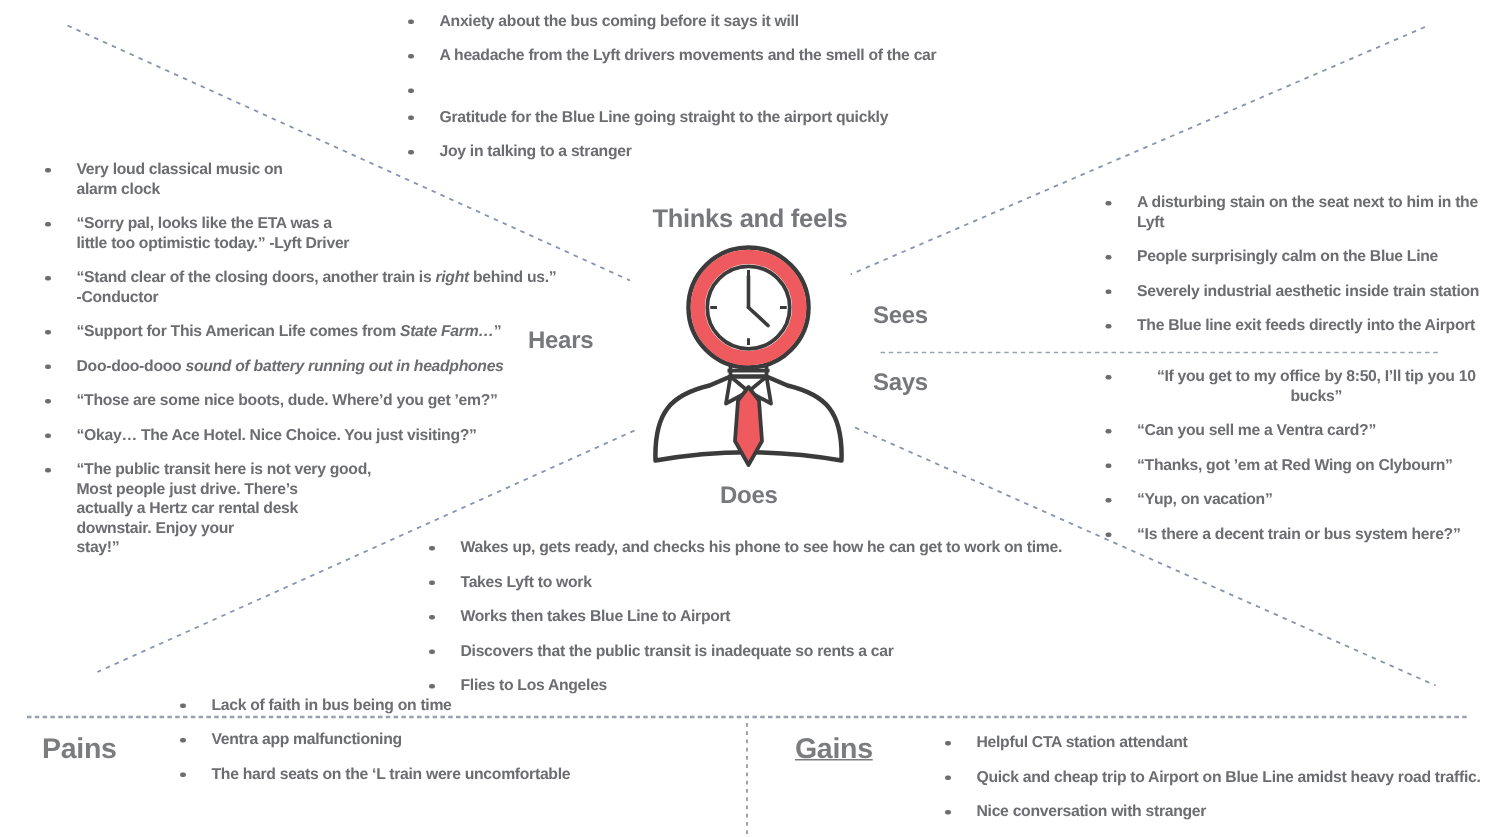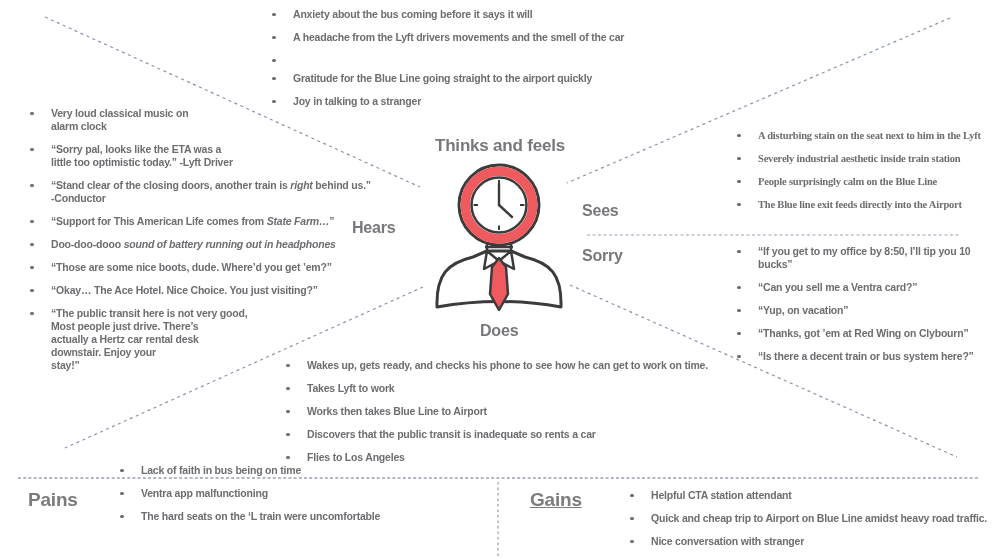--- a/index.html
+++ b/index.html
@@ -12,22 +12,22 @@
   .lbl-thinks{left:400px;top:136px;width:200px;text-align:center;font-size:17px;}
   .lbl-hears{left:352px;top:219px;font-size:16px;}
   .lbl-sees{left:582px;top:202px;font-size:16px;}
   .lbl-says{left:582px;top:247px;font-size:16px;}
   .lbl-does{left:480px;top:322px;font-size:16px;}
   .lbl-pains{left:28px;top:489px;font-size:19px;color:#7b7c7e;}
   .lbl-gains{left:530px;top:489px;font-size:19px;color:#7b7c7e;text-decoration:underline;}
   .list{position:absolute;}
   .list-thinks{left:272px;top:8px;width:640px;}
   .list-hears{left:30px;top:107px;width:400px;}
-  .list-sees{left:737px;top:129px;width:260px;font-family:Liberation Serif, serif;}
-  .list-says{left:737px;top:245px;width:260px;}
+  .list-sees{left:737px;top:129px;width:260px;}
+  .list-says{left:737px;top:245px;width:260px;text-align:center;}
   .list-does{left:286px;top:359px;width:460px;}
   .list-pains{left:120px;top:464px;width:370px;text-align:right;}
   .list-gains{left:630px;top:489px;width:366px;}
   .li{display:flex;margin-bottom:10px;}
   .blt{flex:0 0 21px;}
   .blt::after{content:"";display:block;width:3.6px;height:3.6px;border-radius:50%;background:#6c6d70;margin-top:4.6px;}
   .txt{font-size:10.5px;font-weight:bold;color:#6c6d70;line-height:13px;letter-spacing:-0.2px;white-space:pre-line;}
   .it{font-style:italic;text-align:right;}
   .figure{position:absolute;left:428px;top:158px;width:142px;height:154px;}
 </style>
@@ -42,21 +42,21 @@
     <line x1="423" y1="287" x2="65" y2="448" stroke="#8793ad" stroke-width="1.2" stroke-dasharray="3 3.5"></line>
     <line x1="570" y1="285" x2="957" y2="457" stroke="#8793ad" stroke-width="1.2" stroke-dasharray="3 3.5"></line>
     <line x1="587" y1="235" x2="960" y2="235" stroke="#9aa3b4" stroke-width="1.1" stroke-dasharray="3 2.5"></line>
     <line x1="18" y1="478" x2="980" y2="478" stroke="#99a1b0" stroke-width="1.6" stroke-dasharray="3 2.2"></line>
     <line x1="498" y1="482" x2="498" y2="557" stroke="#9a9a9a" stroke-width="1.2" stroke-dasharray="2.5 3"></line>
   </svg>
 
   <div class="label lbl-thinks">Thinks and feels</div>
   <div class="label lbl-hears">Hears</div>
   <div class="label lbl-sees">Sees</div>
-  <div class="label lbl-says">Sorry</div>
+  <div class="label lbl-says">Says</div>
   <div class="label lbl-does">Does</div>
   <div class="label lbl-pains">Pains</div>
   <div class="label lbl-gains">Gains</div>
 
   <div class="list list-thinks">
       <div class="li">
         <span class="blt"></span>
         <span class="txt"><span>Anxiety about the  bus coming before it says it will</span></span>
       </div>
       <div class="li">
@@ -116,47 +116,47 @@
 stay!”</span></span>
       </div>
     </div>
   <div class="list list-sees">
       <div class="li">
         <span class="blt"></span>
         <span class="txt"><span>A disturbing stain on the seat next to him in the Lyft</span></span>
       </div>
       <div class="li">
         <span class="blt"></span>
+        <span class="txt"><span>People surprisingly calm on the Blue Line</span></span>
+      </div>
+      <div class="li">
+        <span class="blt"></span>
         <span class="txt"><span>Severely industrial aesthetic inside train station</span></span>
       </div>
       <div class="li">
         <span class="blt"></span>
-        <span class="txt"><span>People surprisingly calm on the Blue Line</span></span>
-      </div>
-      <div class="li">
-        <span class="blt"></span>
         <span class="txt"><span>The Blue line exit feeds directly into the Airport</span></span>
       </div>
     </div>
   <div class="list list-says">
       <div class="li">
         <span class="blt"></span>
         <span class="txt"><span>“If you get to my office by 8:50, I’ll tip you 10 bucks”</span></span>
       </div>
       <div class="li">
         <span class="blt"></span>
         <span class="txt"><span>“Can you sell me a Ventra card?”</span></span>
       </div>
       <div class="li">
         <span class="blt"></span>
+        <span class="txt"><span>“Thanks, got ’em at Red Wing on Clybourn”</span></span>
+      </div>
+      <div class="li">
+        <span class="blt"></span>
         <span class="txt"><span>“Yup, on vacation”</span></span>
-      </div>
-      <div class="li">
-        <span class="blt"></span>
-        <span class="txt"><span>“Thanks, got ’em at Red Wing on Clybourn”</span></span>
       </div>
       <div class="li">
         <span class="blt"></span>
         <span class="txt"><span>“Is there a decent train or bus system here?”</span></span>
       </div>
     </div>
   <div class="list list-does">
       <div class="li">
         <span class="blt"></span>
         <span class="txt"><span>Wakes up, gets ready, and checks his phone to see how he can get to work on time.</span></span>

